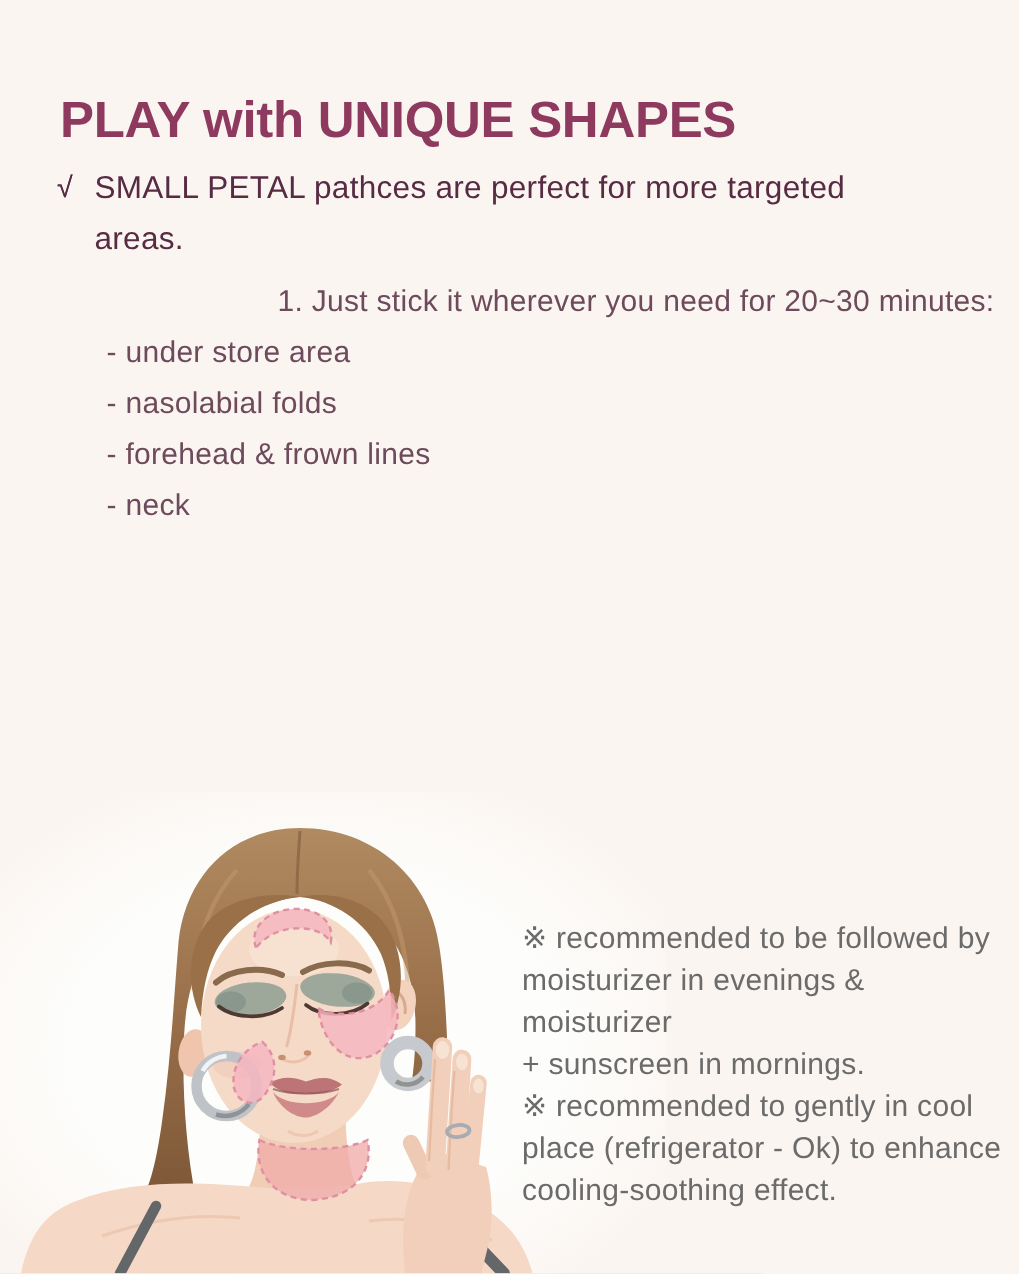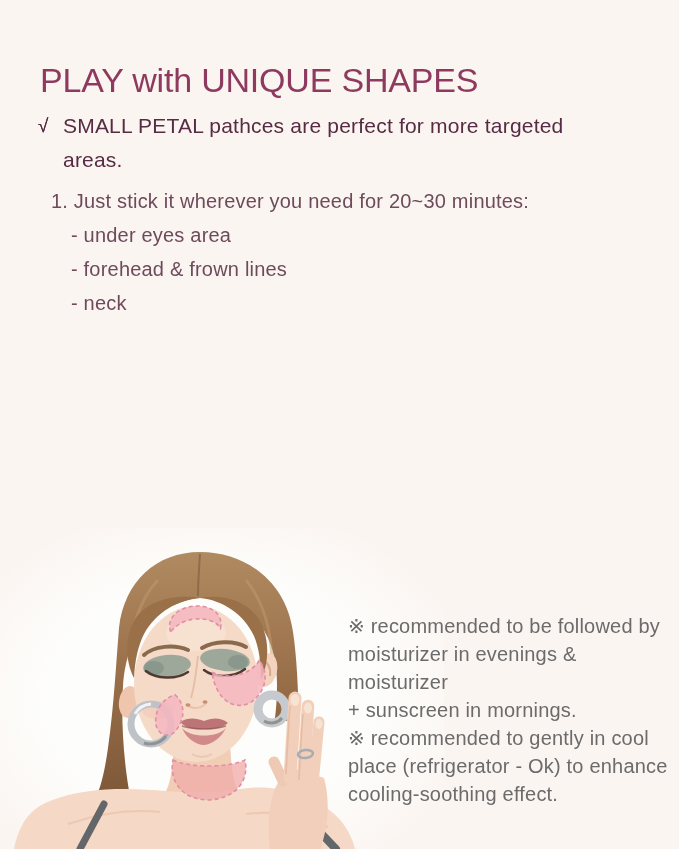--- a/index.html
+++ b/index.html
@@ -3,37 +3,37 @@
 <meta charset="utf-8">
 <style>
   html,body{margin:0;padding:0;background:#e9e4e0;}
   .page{
     position:relative;width:679px;height:849px;overflow:hidden;
     background:var(--page-bg,#fbf5f1);
     font-family:"Liberation Sans","DejaVu Sans",sans-serif;
   }
   .title{
     position:absolute;left:40px;top:38px;width:620px;
-    font-size:34px;font-weight:400;letter-spacing:-0.2px;
+    font-size:34px;font-weight:700;letter-spacing:-0.2px;
     color:var(--title-color,#8e3a5f);
   }
   .content{position:absolute;left:38px;top:109px;width:625px;}
   .check-item{
     position:relative;padding-left:25px;
     font-size:21px;line-height:34px;letter-spacing:.2px;
     color:var(--checklist-color,#572b43);
   }
   .check{position:absolute;left:0;top:0;font-size:19px;}
   .check-text{white-space:pre-line;}
   .steps{
     margin-top:7px;margin-left:13px;
     font-size:20px;line-height:34px;letter-spacing:.2px;
     color:var(--steps-color,#6d4b5c);
   }
-  .step{white-space:pre-line;}
+  .step{white-space:pre-line;text-align:right;}
   .area{margin-left:20px;white-space:pre-line;}
   .photo{position:absolute;left:8px;top:538px;width:400px;height:311px;}
   .photo-bg{
     position:absolute;left:-14px;top:-10px;width:450px;height:330px;
     background:radial-gradient(ellipse at 48% 52%, var(--photo-bg,#fdfdfb) 50%, rgba(253,253,251,0) 82%);
   }
   .photo svg{position:absolute;left:0;top:0;}
   .notes{
     position:absolute;left:348px;top:612px;width:322px;
     font-size:20px;line-height:28px;letter-spacing:.2px;
@@ -53,21 +53,22 @@
       <span class="check">√</span>
     </div>
     <div class="check-item">
       <span class="check">√</span>
       <span class="check-text">SMALL PETAL pathces are perfect for more targeted
 areas.</span>
     </div>
 
     <div class="steps">
       <div class="step">1. Just stick it wherever you need for 20~30 minutes:</div>
-      <div class="area">- under eyes area</div>
+      <div class="area">- under store area</div>
+      <div class="area">- nasolabial folds</div>
       <div class="area">- forehead &amp; frown lines</div>
       <div class="area">- neck</div>
     </div>
   </div>
 
   <div class="photo">
     <div class="photo-bg"></div>
     <svg width="400" height="311" viewBox="0 0 400 311">
       <defs>
         <linearGradient id="hairGrad" x1="0" y1="0" x2="0" y2="1">

